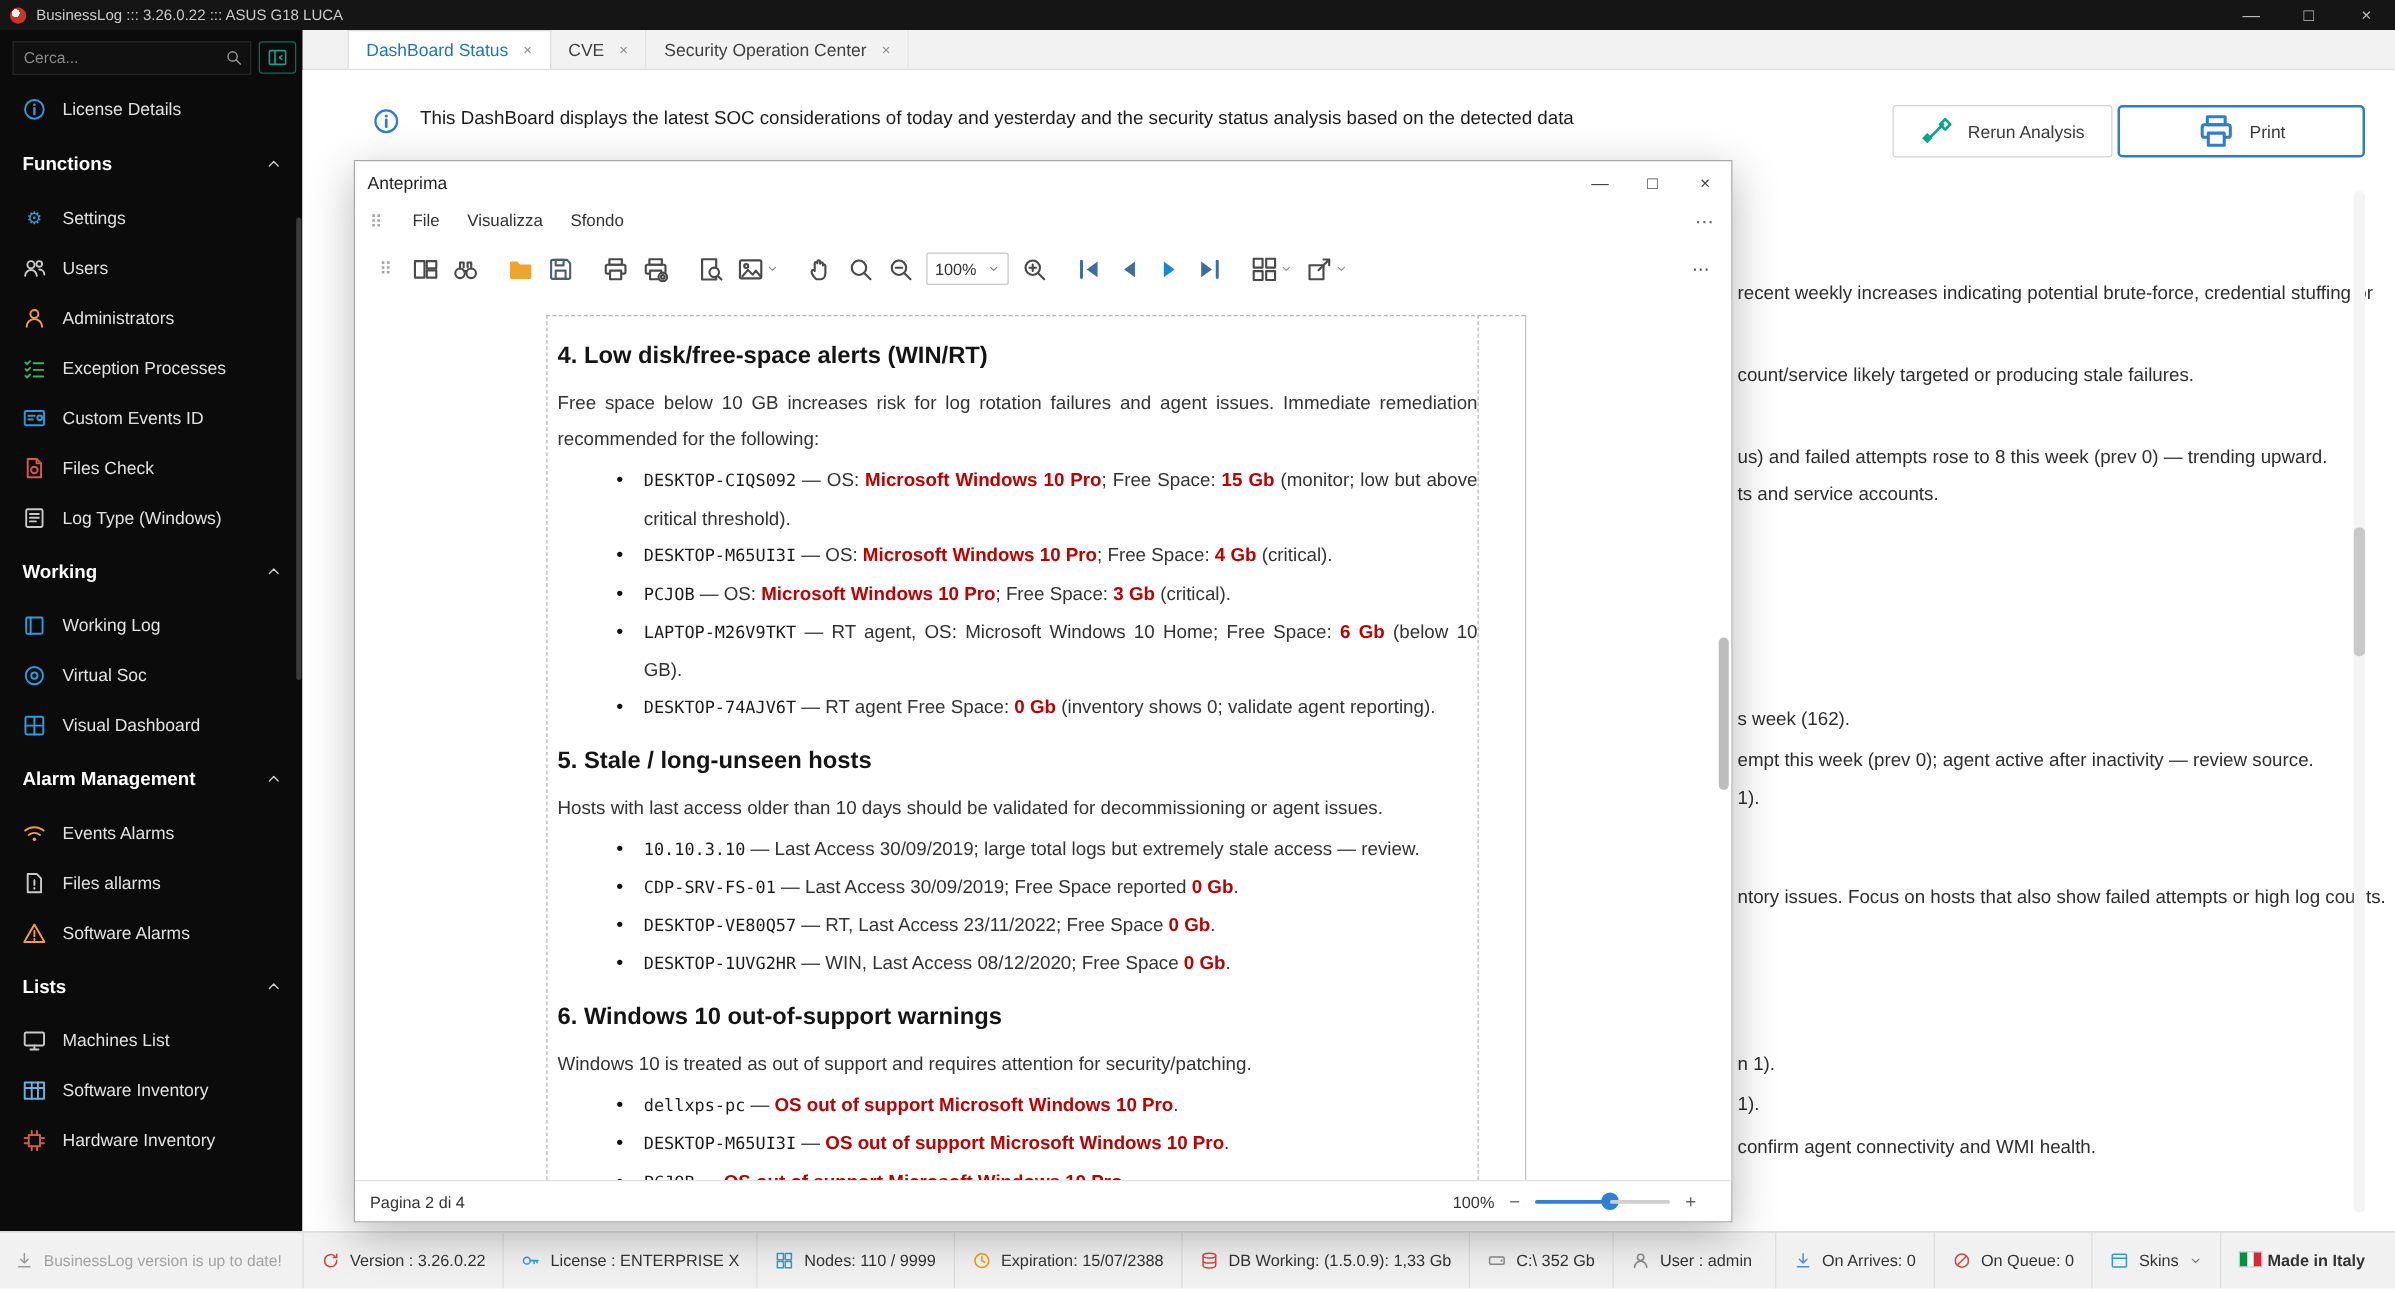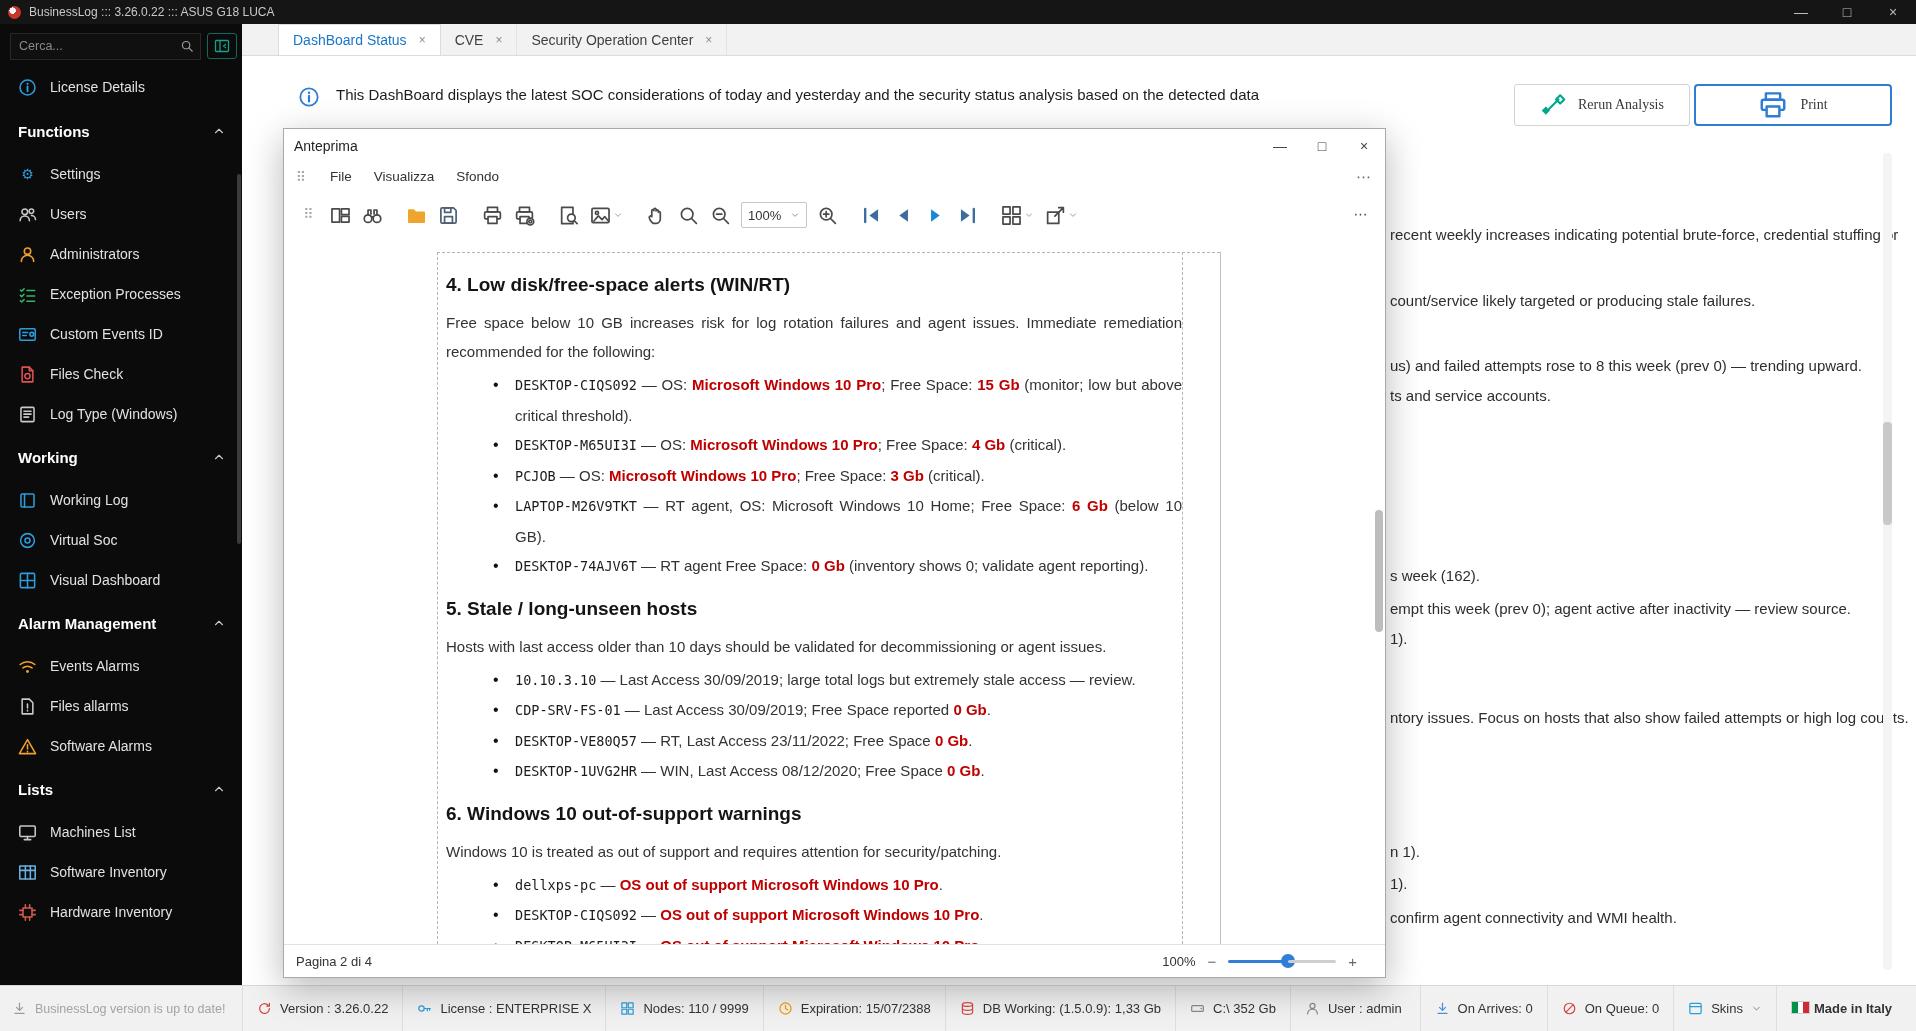--- a/index.html
+++ b/index.html
@@ -1,18 +1,18 @@
 <!DOCTYPE html>
 <html><head>
 <meta charset="utf-8">
 <style>
 *{box-sizing:border-box;margin:0;padding:0}
 html,body{width:1916px;height:1031px}
 body{font-family:"Liberation Sans",sans-serif;background:#fff;overflow:hidden;position:relative;-webkit-font-smoothing:antialiased}
-button{font-family:Liberation Serif, serif}
+button{font-family:Liberation Sans, sans-serif}
 svg{display:block;width:100%;height:100%;stroke:currentColor;fill:none;stroke-width:1.3;stroke-linecap:round;stroke-linejoin:round}
 .glyph{display:flex;align-items:center;justify-content:center;width:100%;height:100%;font-size:14px;line-height:1;font-style:normal}
 
 .titlebar{height:24px;background:#151515;color:#c9c9c9;display:flex;align-items:center;gap:8px;padding-left:8px;font-size:12px}
 .logo{width:13px;height:13px;border-radius:50%;background:radial-gradient(circle at 35% 35%,#f5f5f5 0 26%,#c9342b 27% 100%);flex:none}
 .win-controls{margin-left:auto;display:flex;height:100%}
 .wc{width:46px;display:flex;align-items:center;justify-content:center;color:#bdbdbd;cursor:pointer}
 
 .body-row{display:flex;height:961px}
 
@@ -759,21 +759,20 @@
           <ul>
             <li><span class="m">10.10.3.10</span><span> — Last Access 30/09/2019; large total logs but extremely stale access — review.</span></li>
             <li><span class="m">CDP-SRV-FS-01</span><span> — Last Access 30/09/2019; Free Space reported </span><span class="rb">0 Gb</span><span>.</span></li>
             <li><span class="m">DESKTOP-VE80Q57</span><span> — RT, Last Access 23/11/2022; Free Space </span><span class="rb">0 Gb</span><span>.</span></li>
             <li><span class="m">DESKTOP-1UVG2HR</span><span> — WIN, Last Access 08/12/2020; Free Space </span><span class="rb">0 Gb</span><span>.</span></li>
           </ul>
           <h2>6. Windows 10 out-of-support warnings</h2>
           <p>Windows 10 is treated as out of support and requires attention for security/patching.</p>
           <ul>
             <li><span class="m">dellxps-pc</span><span> — </span><span class="rb">OS out of support Microsoft Windows 10 Pro</span><span>.</span></li>
-            <li><span class="m">DESKTOP-CIQS092</span><span> — </span><span class="rb">OS out of support Microsoft Windows 10 Pro</span><span>.</span></li>
             <li><span class="m">DESKTOP-M65UI3I</span><span> — </span><span class="rb">OS out of support Microsoft Windows 10 Pro</span><span>.</span></li>
             <li><span class="m">PCJOB</span><span> — </span><span class="rb">OS out of support Microsoft Windows 10 Pro</span><span>.</span></li>
           </ul>
         </div>
       <div class="prev-scroll">
           <div class="thumb"></div>
         </div>
     </div>
     <footer class="dlg-footer">
       <span>Pagina 2 di 4</span>

